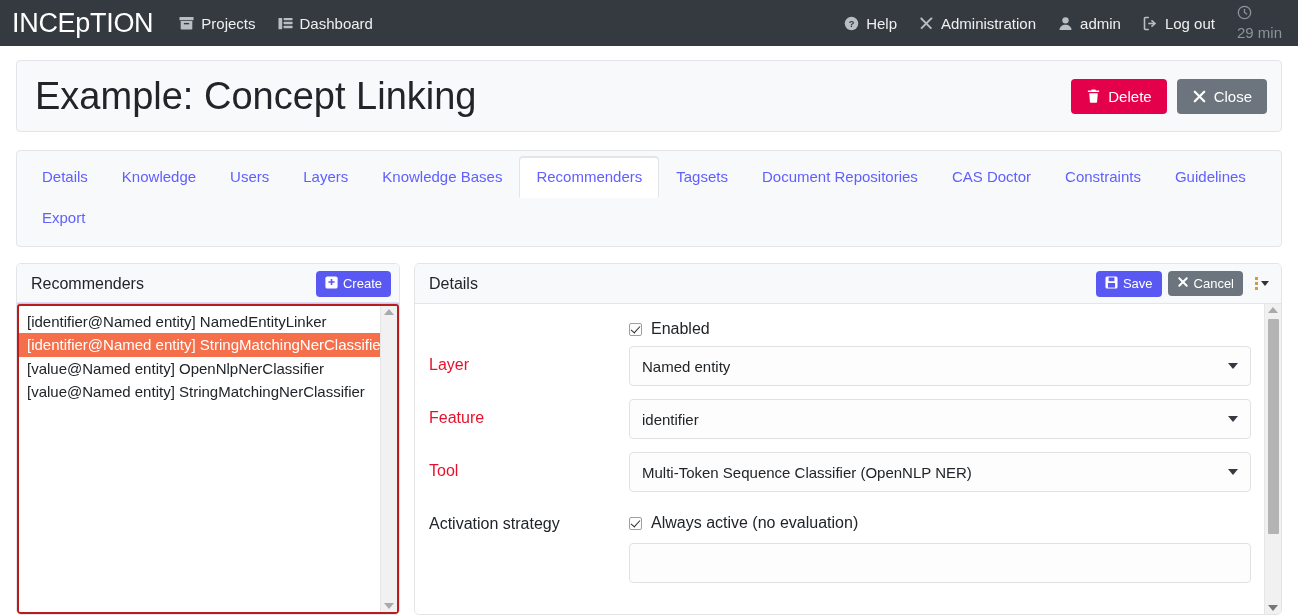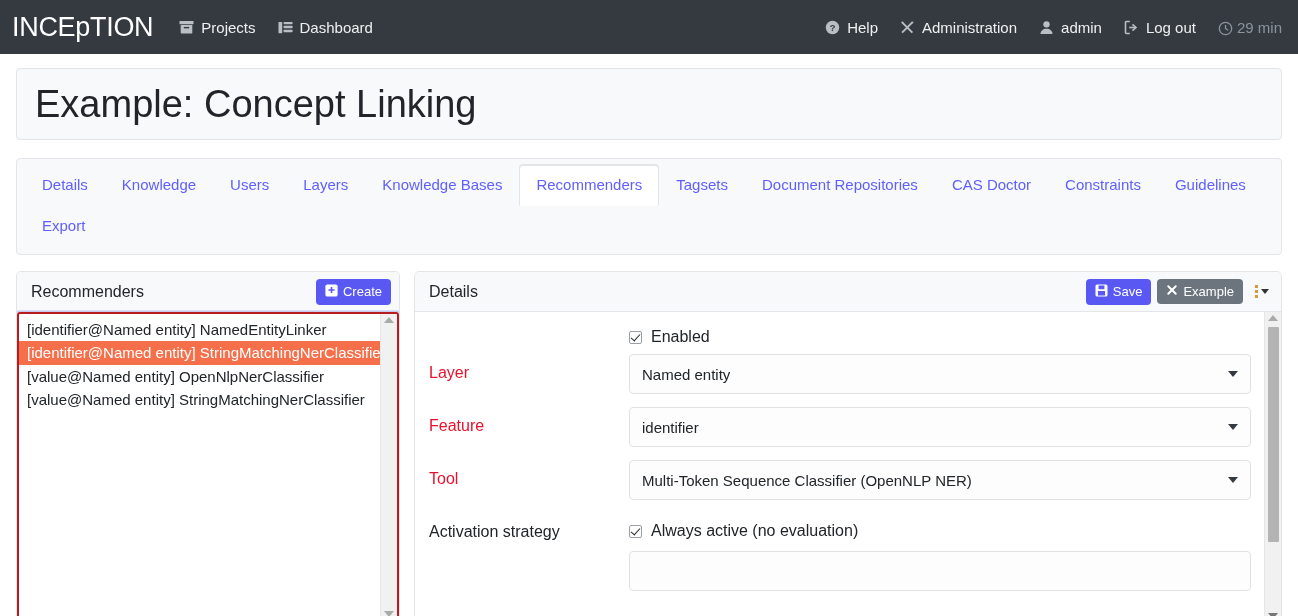--- a/index.html
+++ b/index.html
@@ -8,21 +8,21 @@
     width: 1298px; height: 616px;
     overflow: hidden;
     background: #ffffff;
     font-family: "Liberation Sans", sans-serif;
     font-size: 14px;
     color: #212529;
   }
 
   
   .navbar {
-    height: 54px;
+    height: 46px;
     background: #343a40;
     display: flex;
     align-items: center;
     padding: 8px 12px;
     color: #ffffff;
   }
   .brand {
     font-size: 27px;
     letter-spacing: -0.3px;
     color: #ffffff;
@@ -31,21 +31,21 @@
   }
   .nav-left { display: flex; align-items: center; gap: 22px; }
   .nav-right { display: flex; align-items: center; gap: 22px; margin-left: auto; padding-right: 4px;}
   .nav-link {
     display: flex; align-items: center; gap: 7px;
     color: rgba(255,255,255,0.92);
     font-size: 15px;
     white-space: nowrap;
     cursor: pointer;
   }
-  .nav-muted { color: #8c949c; font-size: 15px; display:flex; align-items:flex-end; gap:4px;}
+  .nav-muted { color: #8c949c; font-size: 15px; display:flex; align-items:flex-start; gap:4px;flex-direction:column;}
   .nico { display:inline-block; width:15px; height:15px; line-height:1; position:relative; flex:none;}
   .nico svg { display:block; }
 
   
   .page-wrap { padding: 0 16px; }
   .page-header {
     margin-top: 14px;
     background: #f8f9fa;
     border: 1px solid #e3e5e8;
     border-radius: 4px;
@@ -379,20 +379,40 @@
       </span>
       <span>29 min</span>
     </div>
   </div>
 </div>
 
 <div class="page-wrap">
 
   <div class="page-header">
     <div class="page-title">Example: Concept Linking</div>
+    <div class="header-actions">
+      <button class="btn btn-danger">
+        <span>
+          <svg width="15" height="16" viewBox="0 0 16 16" fill="#ffffff">
+            <path d="M6 1h4l.6 1.2H14v1.6H2V2.2h3.4z"></path>
+            <path d="M3.4 5h9.2l-.8 9.3a.9.9 0 0 1-.9.8H5.1a.9.9 0 0 1-.9-.8z"></path>
+          </svg>
+        </span>
+        <span>Delete</span>
+      </button>
+      <button class="btn btn-secondary">
+        <span>
+          <svg width="15" height="15" viewBox="0 0 16 16" stroke="#ffffff" stroke-width="2.4" fill="none" stroke-linecap="round">
+            <path d="M3 3 L13 13"></path>
+              <path d="M13 3 L3 13"></path>
+          </svg>
+        </span>
+        <span>Close</span>
+      </button>
+    </div>
   </div>
 
   <div class="tabs-card">
     <div class="tabs">
       <div class="tab">Details</div>
       <div class="tab">Knowledge</div>
       <div class="tab">Users</div>
       <div class="tab">Layers</div>
       <div class="tab">Knowledge Bases</div>
       <div class="tab active">Recommenders</div>
@@ -451,21 +471,21 @@
             </span>
             <span>Save</span>
           </button>
           <button class="btn-sm btn-secondary">
             <span>
               <svg width="12" height="12" viewBox="0 0 16 16" stroke="#ffffff" stroke-width="2.6" fill="none" stroke-linecap="round">
                 <path d="M3 3 L13 13"></path>
                   <path d="M13 3 L3 13"></path>
               </svg>
             </span>
-            <span>Example</span>
+            <span>Cancel</span>
           </button>
           <div class="kebab">
             <span class="kebab-dots">
                 <i></i>
                 <i></i>
                 <i></i>
               </span>
             <span class="caret-dn"></span>
           </div>
         </div>

